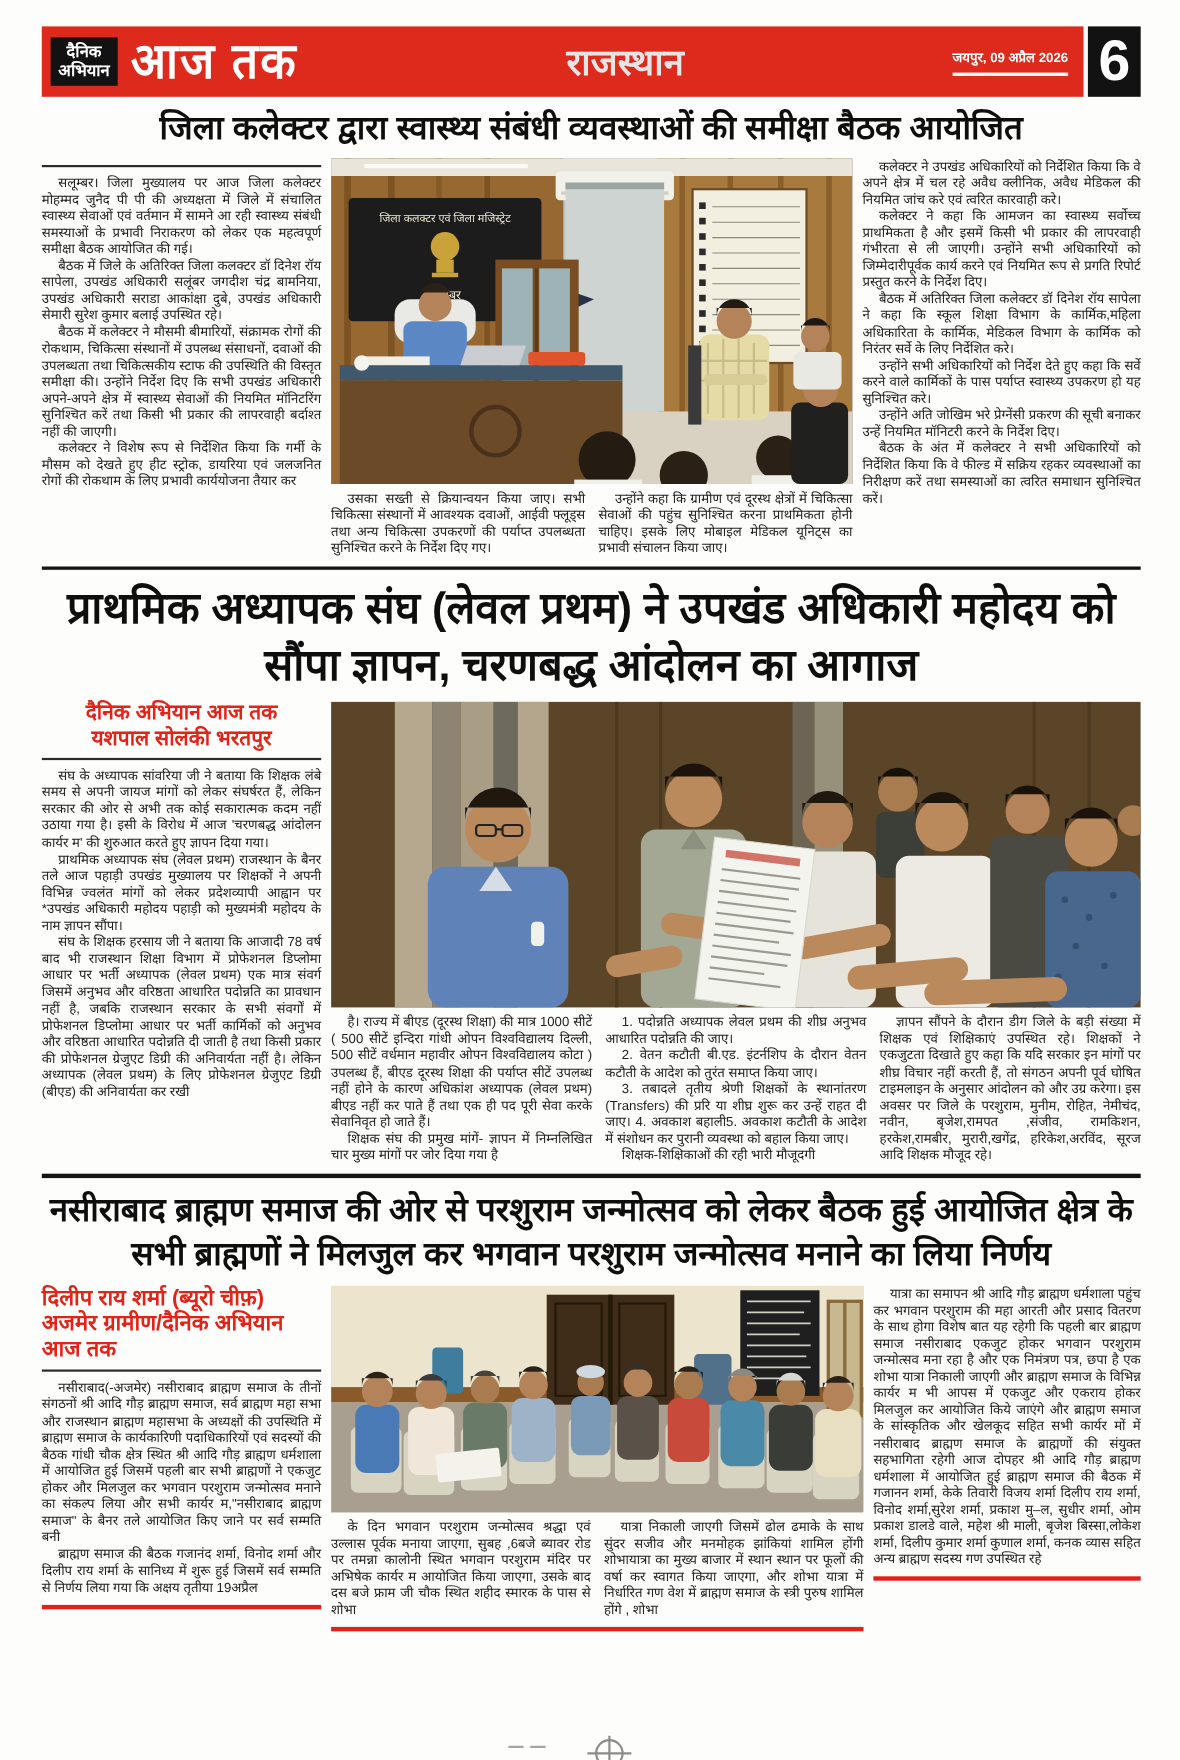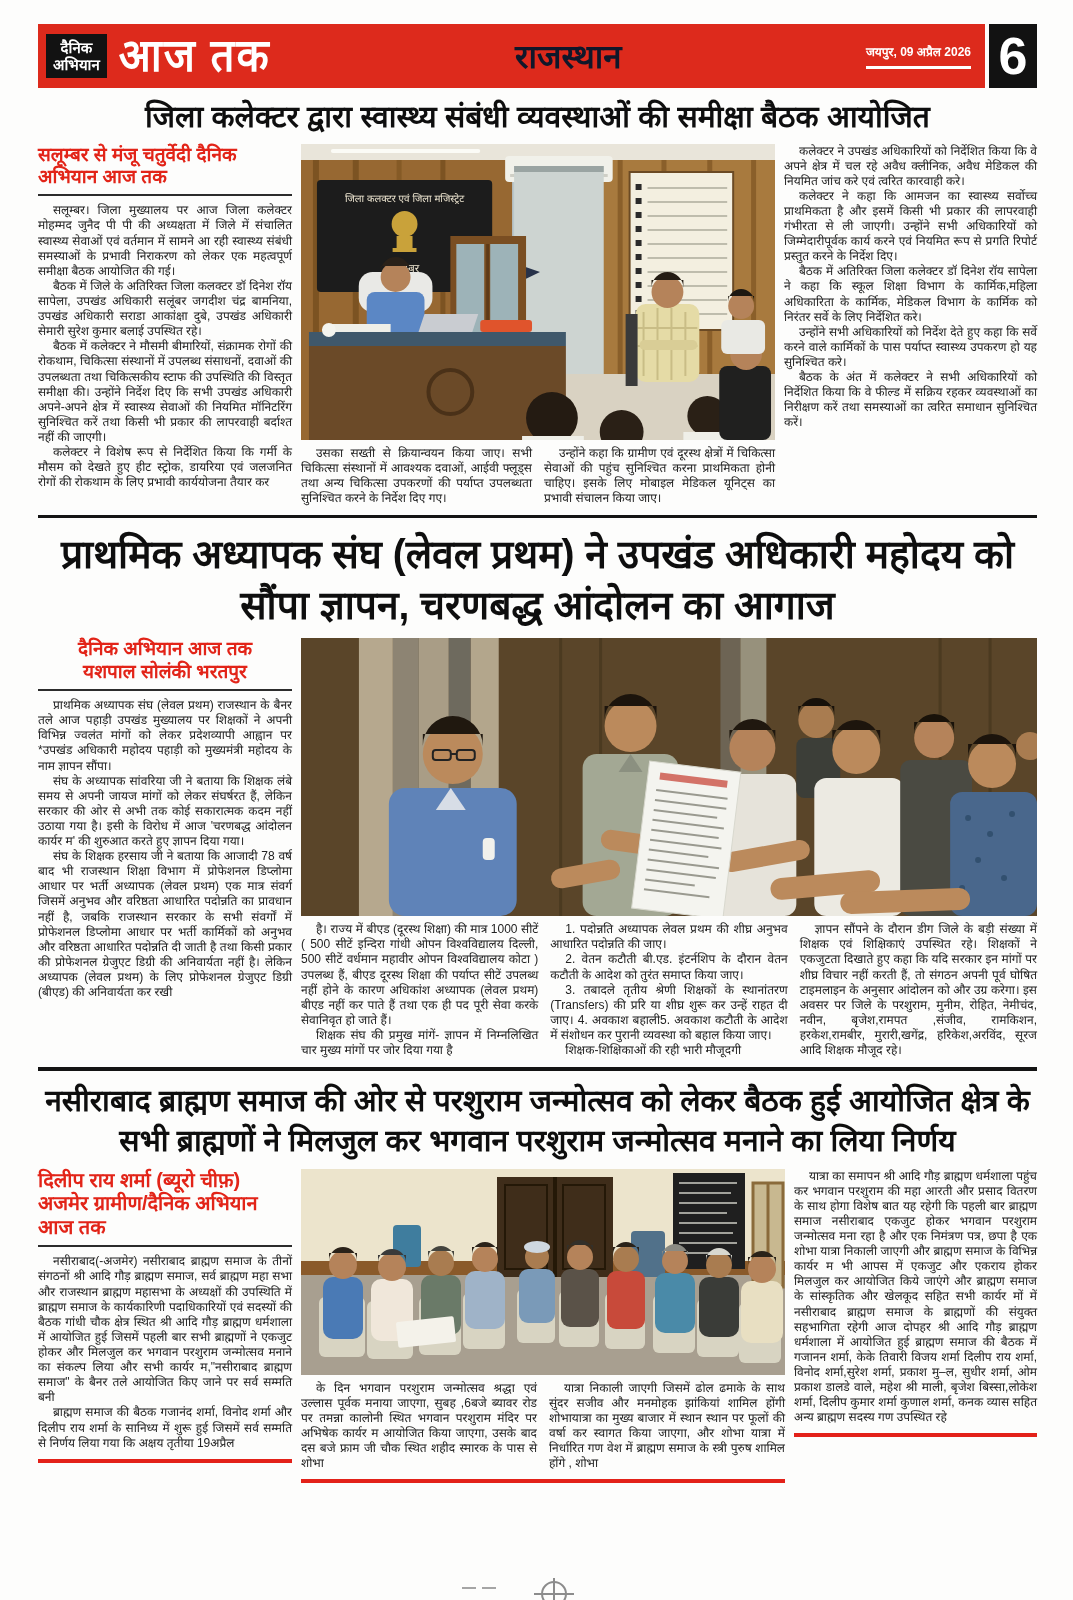--- a/index.html
+++ b/index.html
@@ -15,21 +15,21 @@
   .inner{position:relative;padding:24px 36px 0 38px;}
 
   
   .mast{display:flex;align-items:stretch;height:64px;}
   .mast-red{flex:1;background:#dd2a1c;display:flex;align-items:center;padding:0 14px 0 8px;}
   .brand-box{background:#121212;color:#fff;font-weight:bold;font-size:15px;line-height:1.15;
     padding:5px 7px;text-align:center;margin-right:12px;}
   .brand-box span{display:block;}
   .mast-title{color:#fff;font-weight:800;font-size:42px;letter-spacing:2px;line-height:1;transform:scaleY(1.08);}
   .mast-spacer{flex:1;}
-  .mast-edition{color:#0f172a;font-weight:800;font-size:33px;line-height:1;}
+  .mast-edition{color:#e5e5e5;font-weight:800;font-size:33px;line-height:1;}
   .mast-date{color:#fff;font-weight:700;font-size:12px;text-align:right;border-bottom:3px solid #fff;padding-bottom:6px;}
   .pagenum-box{width:48px;background:#121212;color:#fff;font-weight:800;font-size:52px;
     display:flex;align-items:center;justify-content:center;margin-left:4px;}
 
   
   .headline{font-weight:800;text-align:center;color:#0e0e0e;margin:0;
     font-family:"Liberation Sans", sans-serif;letter-spacing:0;}
   .h-a1{font-size:30px;line-height:1.25;margin:10px 0 8px;}
   .h-a2{font-size:39px;line-height:1.28;margin:12px 0 8px;transform:scaleY(1.02);}
   .h-a3{font-size:30px;line-height:1.33;margin:10px 0 8px;}
@@ -71,24 +71,20 @@
       <div class="mast-spacer"></div>
       <div class="mast-date">जयपुर, 09 अप्रैल 2026</div>
     </div>
     <div class="pagenum-box">6</div>
   </header>
 
   <h1 class="headline h-a1">जिला कलेक्टर द्वारा स्वास्थ्य संबंधी व्यवस्थाओं की समीक्षा बैठक आयोजित</h1>
 
   <section class="art a1">
     <div class="col">
-      <div class="byline">
-        <div>सलूम्बर से मंजू चतुर्वेदी दैनिक</div>
-        <div>अभियान आज तक</div>
-      </div>
       <div class="byline-rule"></div>
       <p>सलूम्बर। जिला मुख्यालय पर आज जिला कलेक्टर मोहम्मद जुनैद पी पी की अध्यक्षता में जिले में संचालित स्वास्थ्य सेवाओं एवं वर्तमान में सामने आ रही स्वास्थ्य संबंधी समस्याओं के प्रभावी निराकरण को लेकर एक महत्वपूर्ण समीक्षा बैठक आयोजित की गई।</p>
       <p>बैठक में जिले के अतिरिक्त जिला कलक्टर डॉ दिनेश रॉय सापेला, उपखंड अधिकारी सलूंबर जगदीश चंद्र बामनिया, उपखंड अधिकारी सराडा आकांक्षा दुबे, उपखंड अधिकारी सेमारी सुरेश कुमार बलाई  उपस्थित रहे।</p>
       <p>बैठक में कलेक्टर ने मौसमी बीमारियों, संक्रामक रोगों की रोकथाम, चिकित्सा संस्थानों में उपलब्ध संसाधनों, दवाओं की उपलब्धता तथा चिकित्सकीय स्टाफ की उपस्थिति की विस्तृत समीक्षा की। उन्होंने निर्देश दिए कि सभी उपखंड अधिकारी अपने-अपने क्षेत्र में स्वास्थ्य सेवाओं की नियमित मॉनिटरिंग सुनिश्चित करें तथा किसी भी प्रकार की लापरवाही बर्दाश्त नहीं की जाएगी।</p>
       <p>कलेक्टर  ने विशेष रूप से निर्देशित किया कि गर्मी के मौसम को देखते हुए हीट स्ट्रोक, डायरिया एवं जलजनित रोगों की रोकथाम के लिए प्रभावी कार्ययोजना तैयार कर</p>
     </div>
 
     <div>
 
       <svg class="photo" width="100%" height="296" viewBox="0 0 476 296" preserveAspectRatio="none" role="img">
@@ -219,37 +215,38 @@
         <p>उसका सख्ती से क्रियान्वयन किया जाए। सभी चिकित्सा संस्थानों में आवश्यक दवाओं, आईवी फ्लूड्स तथा अन्य चिकित्सा उपकरणों की पर्याप्त उपलब्धता सुनिश्चित करने के निर्देश दिए गए।</p>
         <p>उन्होंने कहा कि ग्रामीण एवं दूरस्थ क्षेत्रों में चिकित्सा सेवाओं की पहुंच सुनिश्चित करना प्राथमिकता होनी चाहिए। इसके लिए मोबाइल मेडिकल यूनिट्स का प्रभावी संचालन किया जाए।</p>
       </div>
     </div>
 
     <div class="col">
       <p>कलेक्टर ने उपखंड अधिकारियों को निर्देशित किया कि वे अपने क्षेत्र में  चल रहे अवैध क्लीनिक, अवैध मेडिकल की नियमित जांच करे एवं त्वरित कारवाही करे।</p>
       <p>कलेक्टर ने कहा कि आमजन का स्वास्थ्य सर्वोच्च प्राथमिकता है और इसमें किसी भी प्रकार की लापरवाही गंभीरता से ली जाएगी। उन्होंने सभी अधिकारियों को जिम्मेदारीपूर्वक कार्य करने एवं नियमित रूप से प्रगति रिपोर्ट प्रस्तुत करने के निर्देश दिए।</p>
       <p>बैठक में अतिरिक्त जिला कलेक्टर डॉ दिनेश रॉय सापेला ने कहा कि स्कूल शिक्षा विभाग के कार्मिक,महिला अधिकारिता के कार्मिक, मेडिकल विभाग के कार्मिक को निरंतर सर्वे के लिए निर्देशित करे।</p>
       <p>उन्होंने सभी अधिकारियों को निर्देश देते हुए कहा कि सर्वे करने वाले कार्मिकों के पास पर्याप्त स्वास्थ्य उपकरण हो यह सुनिश्चित करे।</p>
+      <p>उन्होंने अति जोखिम भरे प्रेग्नेंसी प्रकरण की सूची बनाकर उन्हें नियमित मॉनिटरी करने के निर्देश दिए।</p>
       <p>बैठक के अंत में कलेक्टर ने सभी अधिकारियों को निर्देशित किया कि वे फील्ड में सक्रिय रहकर व्यवस्थाओं का निरीक्षण करें तथा समस्याओं का त्वरित समाधान सुनिश्चित करें।</p>
     </div>
   </section>
 
   <div class="rule-black"></div>
 
   <h1 class="headline h-a2">प्राथमिक अध्यापक संघ (लेवल प्रथम) ने उपखंड अधिकारी महोदय  को सौंपा ज्ञापन, चरणबद्ध आंदोलन का आगाज</h1>
 
   <section class="art a2">
     <div class="col">
       <div class="byline center">
         <div>दैनिक अभियान आज तक</div>
         <div>यशपाल सोलंकी भरतपुर</div>
       </div>
       <div class="byline-rule"></div>
+      <p>संघ के अध्यापक सांवरिया जी ने बताया कि शिक्षक लंबे समय से अपनी जायज मांगों को लेकर संघर्षरत हैं, लेकिन सरकार की ओर से अभी तक कोई सकारात्मक कदम नहीं उठाया गया है। इसी के विरोध में आज 'चरणबद्ध आंदोलन कार्यर म' की शुरुआत करते हुए ज्ञापन दिया गया।</p>
       <p>प्राथमिक अध्यापक संघ (लेवल प्रथम) राजस्थान के बैनर तले आज पहाड़ी उपखंड मुख्यालय पर शिक्षकों ने अपनी विभिन्न ज्वलंत मांगों को लेकर प्रदेशव्यापी आह्वान पर *उपखंड अधिकारी महोदय पहाड़ी को मुख्यमंत्री महोदय के नाम ज्ञापन सौंपा।</p>
-      <p>संघ के अध्यापक सांवरिया जी ने बताया कि शिक्षक लंबे समय से अपनी जायज मांगों को लेकर संघर्षरत हैं, लेकिन सरकार की ओर से अभी तक कोई सकारात्मक कदम नहीं उठाया गया है। इसी के विरोध में आज 'चरणबद्ध आंदोलन कार्यर म' की शुरुआत करते हुए ज्ञापन दिया गया।</p>
       <p>संघ के शिक्षक हरसाय जी ने बताया कि आजादी 78 वर्ष बाद भी राजस्थान शिक्षा विभाग में प्रोफेशनल डिप्लोमा आधार पर भर्ती अध्यापक (लेवल प्रथम) एक मात्र संवर्ग जिसमें अनुभव और वरिष्ठता आधारित पदोन्नति का प्रावधान नहीं है, जबकि राजस्थान सरकार के सभी संवर्गों में प्रोफेशनल डिप्लोमा आधार पर भर्ती कार्मिकों को अनुभव और वरिष्ठता आधारित पदोन्नति दी जाती है तथा किसी प्रकार की प्रोफेशनल ग्रेजुएट डिग्री की अनिवार्यता नहीं है। लेकिन अध्यापक (लेवल प्रथम) के लिए प्रोफेशनल ग्रेजुएट डिग्री (बीएड) की अनिवार्यता कर रखी</p>
     </div>
 
     <div>
 
       <svg class="photo" width="100%" height="278" viewBox="0 0 737 278" preserveAspectRatio="none" role="img">
         <rect width="737" height="278" fill="#5a4529"></rect>
         <g stroke="#4b3a20" stroke-width="3">
           <line x1="260" y1="0" x2="260" y2="278"></line>
               <line x1="300" y1="0" x2="300" y2="278"></line>

